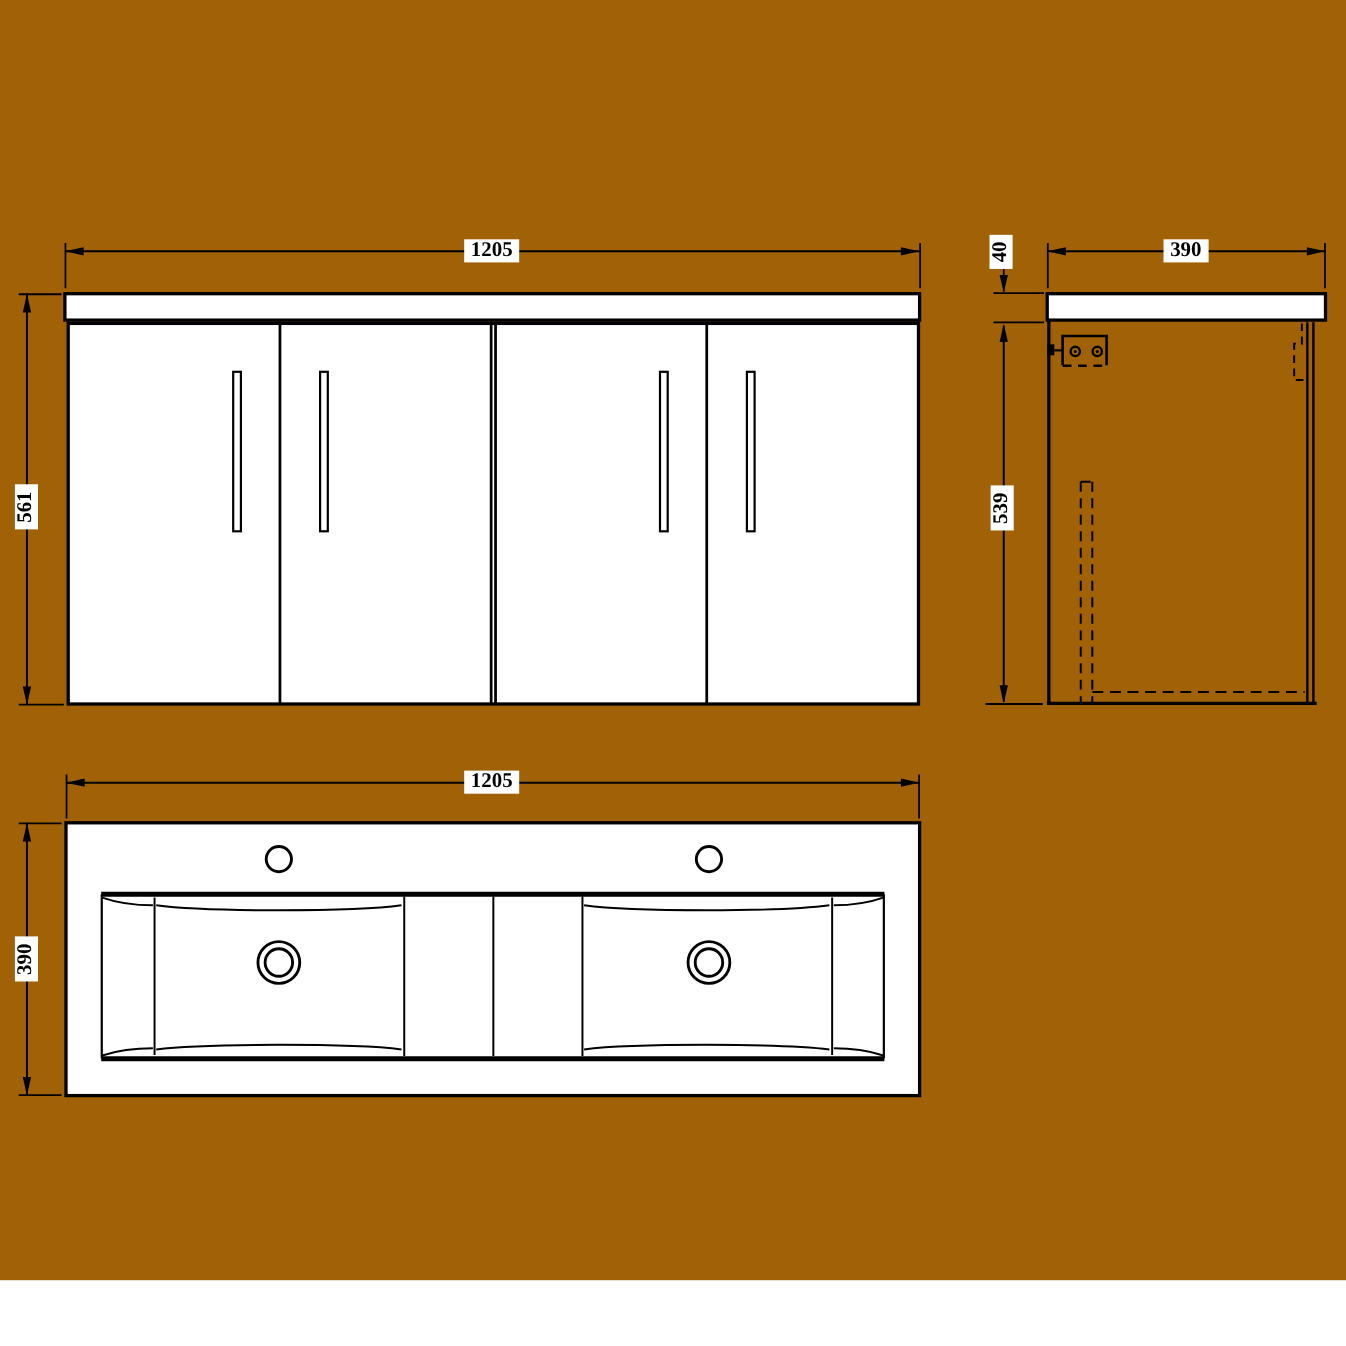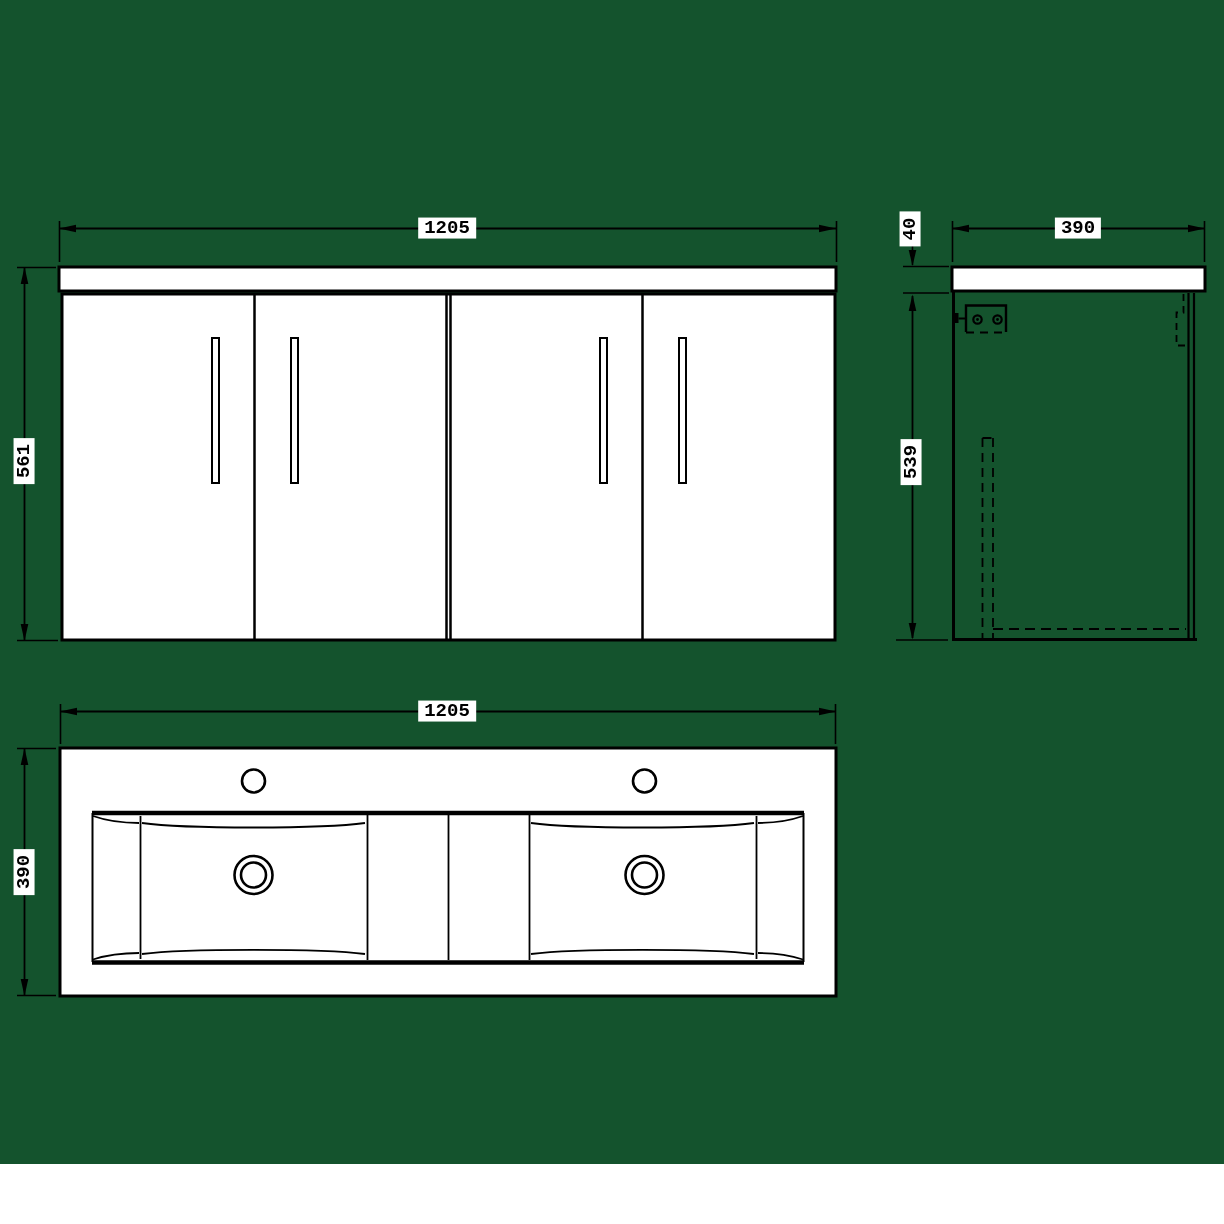--- a/index.html
+++ b/index.html
@@ -1,20 +1,20 @@
 <!DOCTYPE html>
 <html><head>
 <meta charset="utf-8">
 <style>
   html,body{margin:0;padding:0;background:#ffffff;}
   #canvas{
     position:relative;
     width:1224px;height:1164px;
-    background:#14532d;
-    font-family:Liberation Mono, monospace;
+    background:#a16207;
+    font-family:Liberation Serif, serif;
     overflow:hidden;
   }
   #drawing-svg{position:absolute;left:0;top:0;}
   .ln{stroke:#000;fill:none;stroke-linecap:butt;}
   .fill{fill:#000;stroke:none;}
   .white{fill:#fff;}
   .dim-label{
     position:absolute;
     transform:translate(-50%,-50%);
     background:#ffffff;

